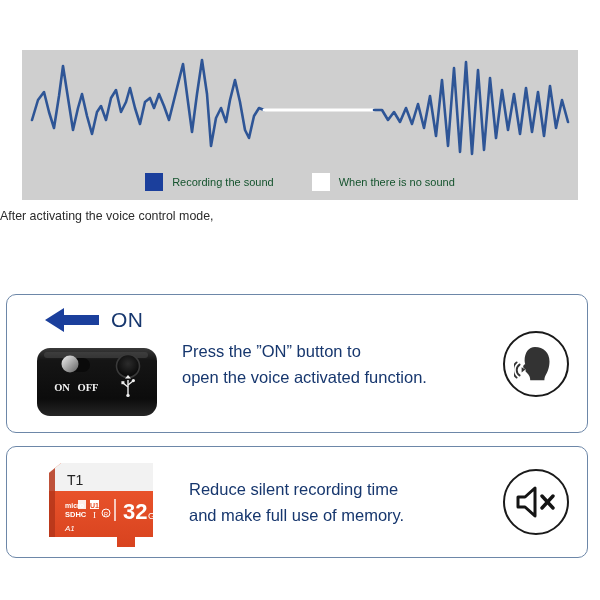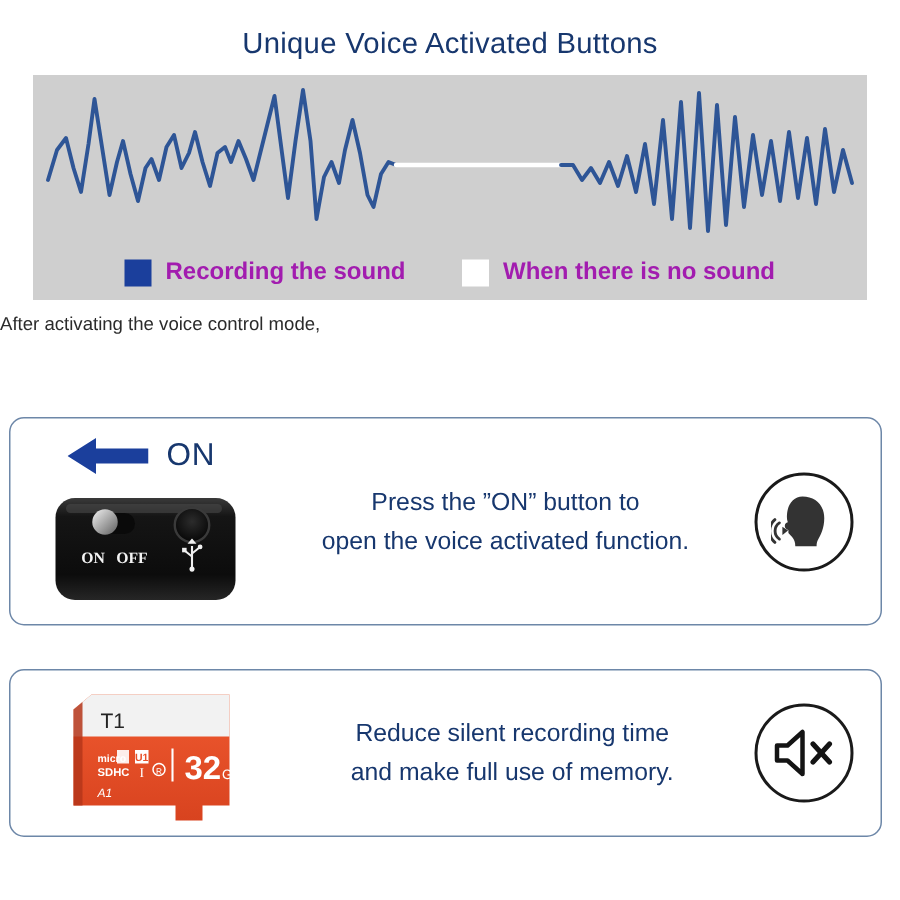--- a/index.html
+++ b/index.html
@@ -55,23 +55,22 @@
     align-items: center;
     gap: 9px;
   }
   .legend-swatch {
     width: 18px; height: 18px;
     display: block;
   }
   .legend-swatch.blue { background: #1b3f9c; }
   .legend-swatch.white { background: #ffffff; }
   .legend-label {
-    font-size: 16px;
-    color: #a21caf;
-    font-weight: bold;
+    font-size: 11px;
+    color: #14532d;
   }
   #waveform-caption {
     position: absolute;
     left: 0; top: 208px;
     width: 600px;
     text-align: left;
     font-size: 12.4px;
     line-height: 17px;
     color: #2b2b2b;
   }
@@ -79,28 +78,28 @@
   
   .panel {
     position: absolute;
     left: 6px;
     width: 582px;
     border: 1px solid #6d87a8;
     border-radius: 10px;
     background: #ffffff;
     box-sizing: border-box;
   }
-  #panel-on   { top: 278px; height: 139px; padding-left: 25px; }
+  #panel-on   { top: 294px; height: 139px; padding-left: 25px; }
   #panel-card { top: 446px; height: 112px; }
 
   .panel-text {
     position: absolute;
     top: 50%;
     transform: translateY(-50%);
-    text-align: center;
+    text-align: left;
     font-size: 16.5px;
     line-height: 26px;
     color: #17376e;
   }
   #on-text   { left: 175px; width: 310px; }
   #card-text { left: 182px; width: 305px; }
 
   .panel-icon {
     position: absolute;
     right: 18px;
@@ -139,21 +138,20 @@
     position: absolute;
     left: 36px; top: 12px;
     width: 122px; height: 108px;
   }
 </style>
 </head>
 <body>
 
 <div id="section-waveform">
 
-  <div id="page-title">Unique Voice Activated Buttons</div>
 
   <div id="waveform-box">
 
     <svg id="waveform-svg" viewBox="0 0 556 112" preserveAspectRatio="none">
 
       <path fill="none" stroke="#2e5596" stroke-width="2.6" stroke-linecap="round" stroke-linejoin="round" d="M10,70 L16,50 L22,42 L27,62 L32,78 L37,46 L41,16 L46,48 L51,80 L56,58
                L60,44 L65,66 L70,84 L75,62 L79,56 L84,70 L89,48 L94,40 L99,62 L104,52
                L108,38 L113,58 L118,74 L123,52 L128,48 L132,58 L137,44 L142,56 L147,70
                L151,54 L156,34 L161,14 L166,52 L170,82 L175,44 L180,10 L185,44 L189,96
                L194,68 L199,58 L204,72 L208,50 L213,30 L218,52 L223,80 L227,88 L232,66

